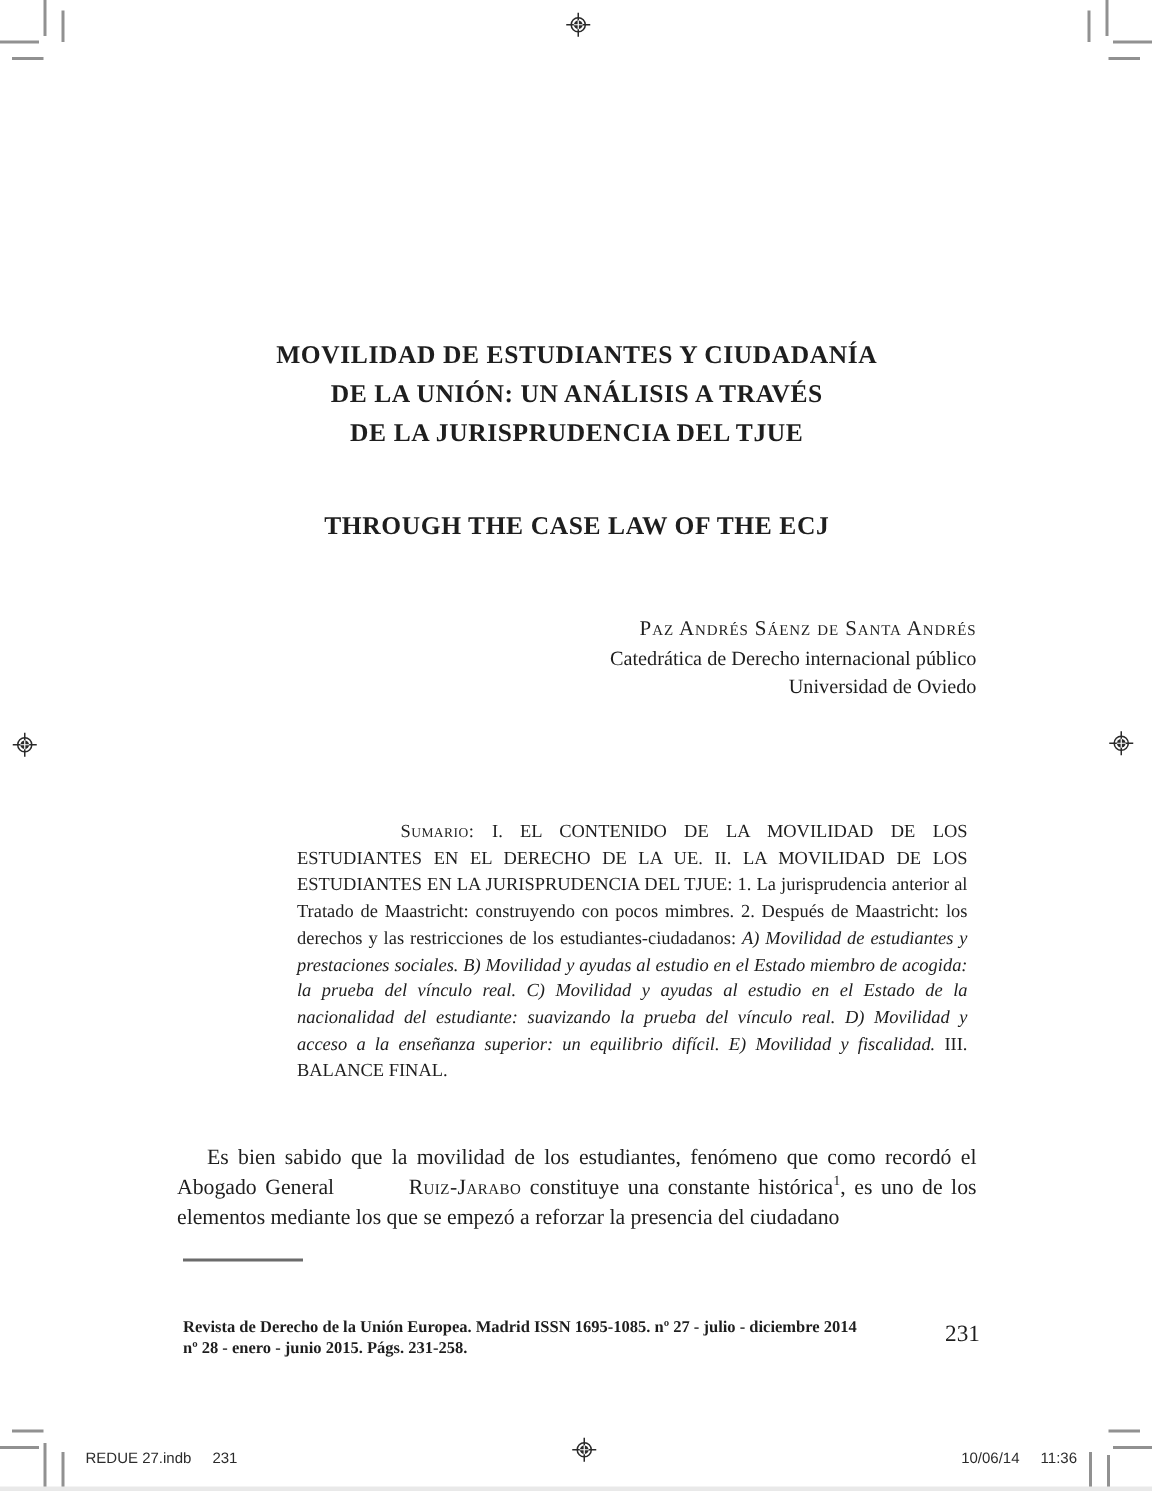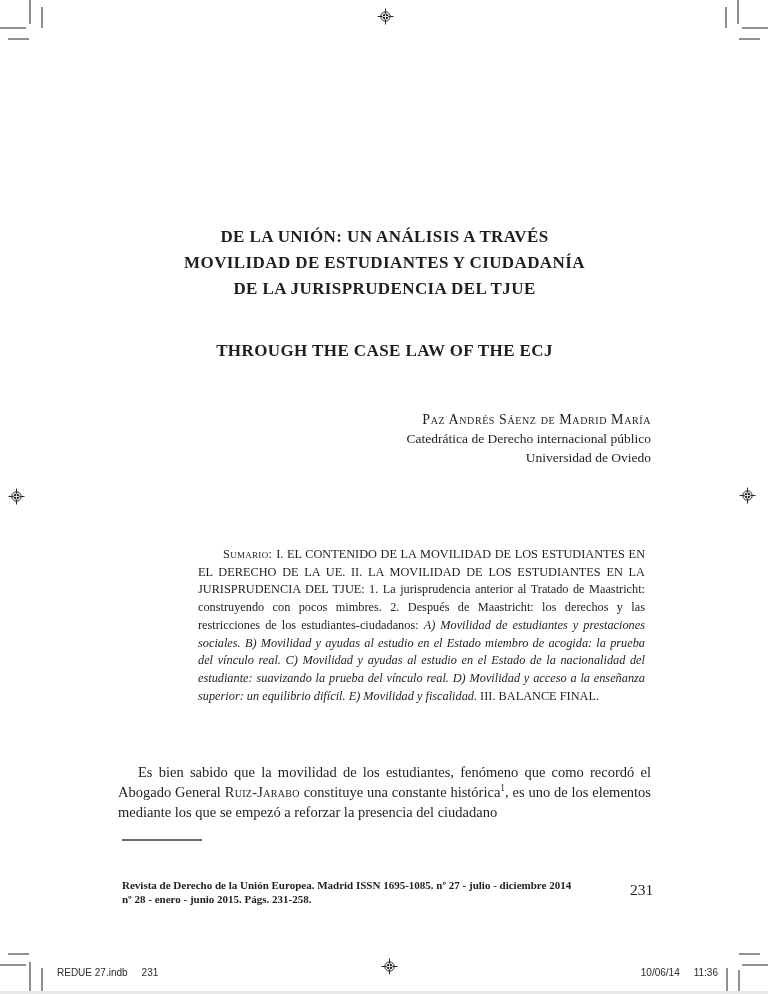--- a/index.html
+++ b/index.html
@@ -69,21 +69,21 @@
     font-family:"Liberation Sans","DejaVu Sans",sans-serif;
     font-size:10px;color:#2b2b2b;margin-left:24px;
   }
   .gapsp{display:inline-block;width:14px;}
   .edge-shadow{
     position:absolute;left:0;bottom:0;width:768px;height:3px;
     background:#e9e9e9;
   }
   
   .i{font-style:italic;}
-  .sc{font-variant:small-caps;letter-spacing:0.3px;}
+  .sc{font-variant:small-caps;letter-spacing:0.3px;margin-left:44px;}
   .sup{vertical-align:super;font-size:0.65em;line-height:0;}
 </style>
 </head>
 <body>
 
 <div class="page">
 
   <div class="crop" style="left:29px;top:0;width:2px;height:24px;"></div>
   <div class="crop" style="left:41px;top:7px;width:2px;height:21px;"></div>
   <div class="crop" style="left:0;top:27px;width:26px;height:2px;"></div>
@@ -131,31 +131,31 @@
   <svg class="regmark" style="left:381px;top:958px;" viewBox="-8.5 -8.5 17 17">
     <line x1="-8" y1="0" x2="8" y2="0" stroke="#2a2a2a" stroke-width="1"></line>
     <line x1="0" y1="-8" x2="0" y2="8" stroke="#2a2a2a" stroke-width="1"></line>
     <circle r="4.7" fill="none" stroke="#2a2a2a" stroke-width="1"></circle>
     <circle r="2.9" fill="#2a2a2a"></circle>
     <line x1="-3" y1="0" x2="3" y2="0" stroke="#ffffff" stroke-width="0.8"></line>
     <line x1="0" y1="-3" x2="0" y2="3" stroke="#ffffff" stroke-width="0.8"></line>
   </svg>
 
   <div class="title-es">
+      <div>MOVILIDAD DE ESTUDIANTES Y CIUDADANÍA</div>
       <div>DE LA UNIÓN: UN ANÁLISIS A TRAVÉS</div>
-      <div>MOVILIDAD DE ESTUDIANTES Y CIUDADANÍA</div>
       <div>DE LA JURISPRUDENCIA DEL TJUE</div>
     </div>
 
   <div class="title-en">
       <div>THROUGH THE CASE LAW OF THE ECJ</div>
     </div>
 
   <div class="author">
-    <div class="name">Paz Andrés Sáenz de Madrid María</div>
+    <div class="name">Paz Andrés Sáenz de Santa Andrés</div>
     <div>Catedrática de Derecho internacional público</div>
     <div>Universidad de Oviedo</div>
   </div>
 
   <div class="sumario"><span class="sc">Sumario: </span><span>I. EL CONTENIDO DE LA MOVILIDAD DE LOS ESTUDIANTES EN EL DERECHO DE LA UE. II. LA MOVILIDAD DE LOS ESTUDIANTES EN LA JURISPRUDENCIA DEL TJUE: 1. La jurisprudencia anterior al Tratado de Maastricht: construyendo con pocos mimbres. 2. Después de Maastricht: los derechos y las restricciones de los estudiantes-ciudadanos: </span><span class="i">A) Movilidad de estudiantes y prestaciones sociales. B) Movilidad y ayudas al estudio en el Estado miembro de acogida: la prueba del vínculo real. C) Movilidad y ayudas al estudio en el Estado de la nacionalidad del estudiante: suavizando la prueba del vínculo real. D) Movilidad y acceso a la enseñanza superior: un equilibrio difícil. E) Movilidad y fiscalidad.</span><span> III. BALANCE FINAL.</span></div>
 
   <div class="bodypara"><span>Es bien sabido que la movilidad de los estudiantes, fenómeno que como recordó el Abogado General </span><span class="sc">Ruiz-Jarabo</span><span> constituye una constante histórica</span><span class="sup">1</span><span>, es uno de los elementos mediante los que se empezó a reforzar la presencia del ciudadano</span></div>
 
   <div class="fnrule"></div>
 

